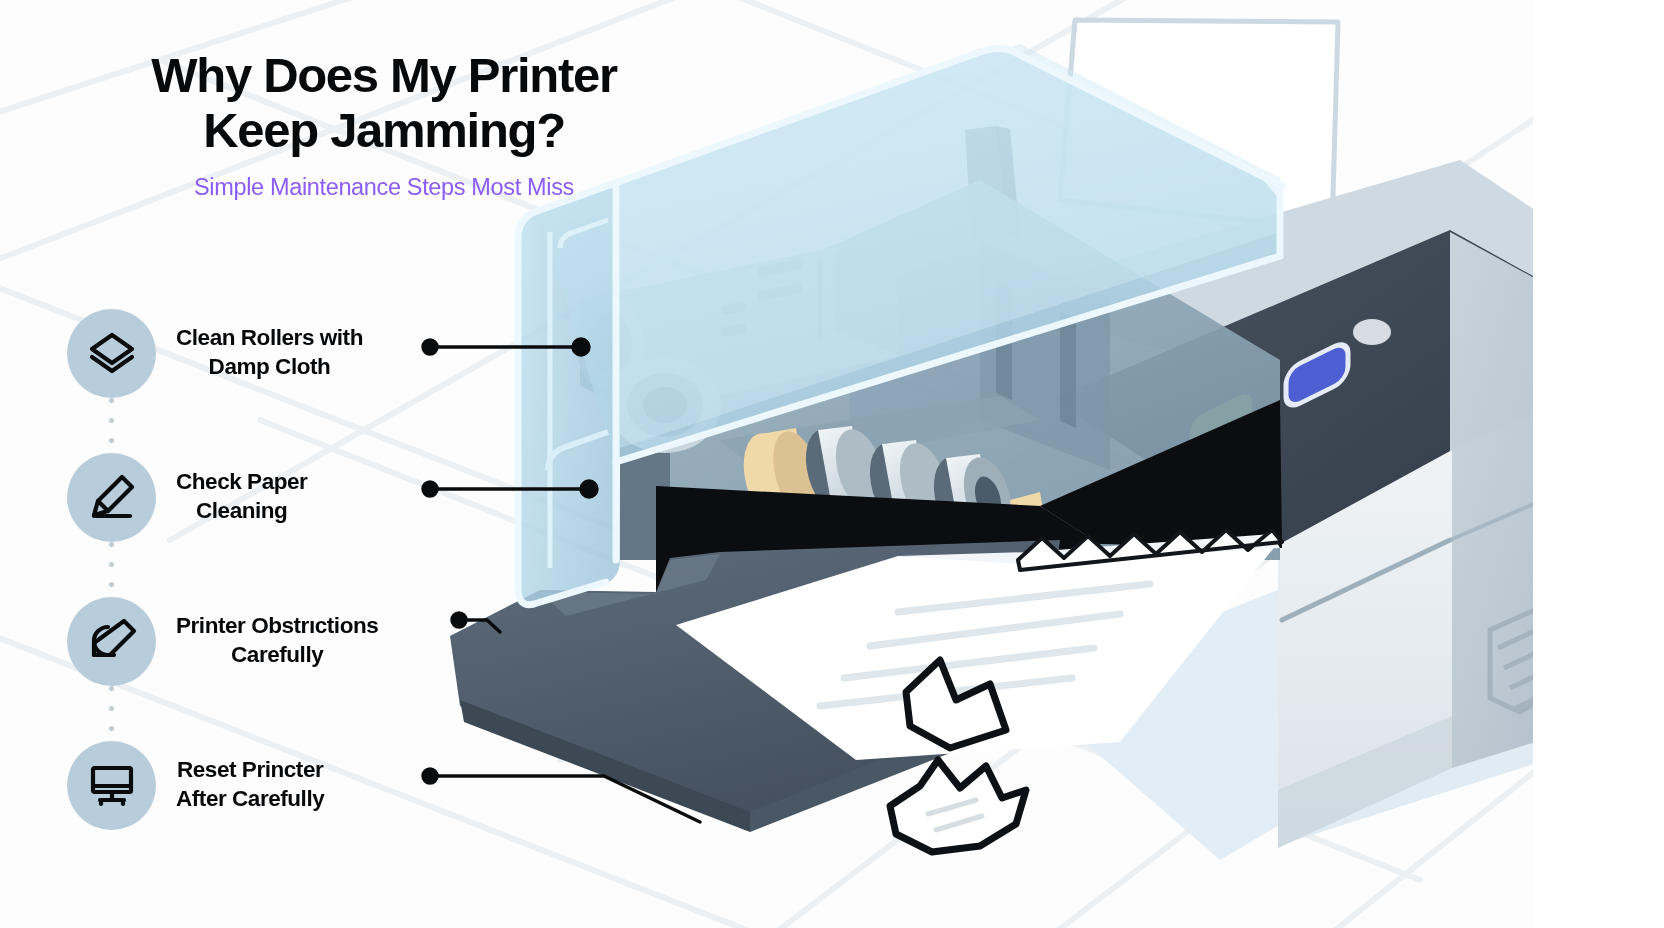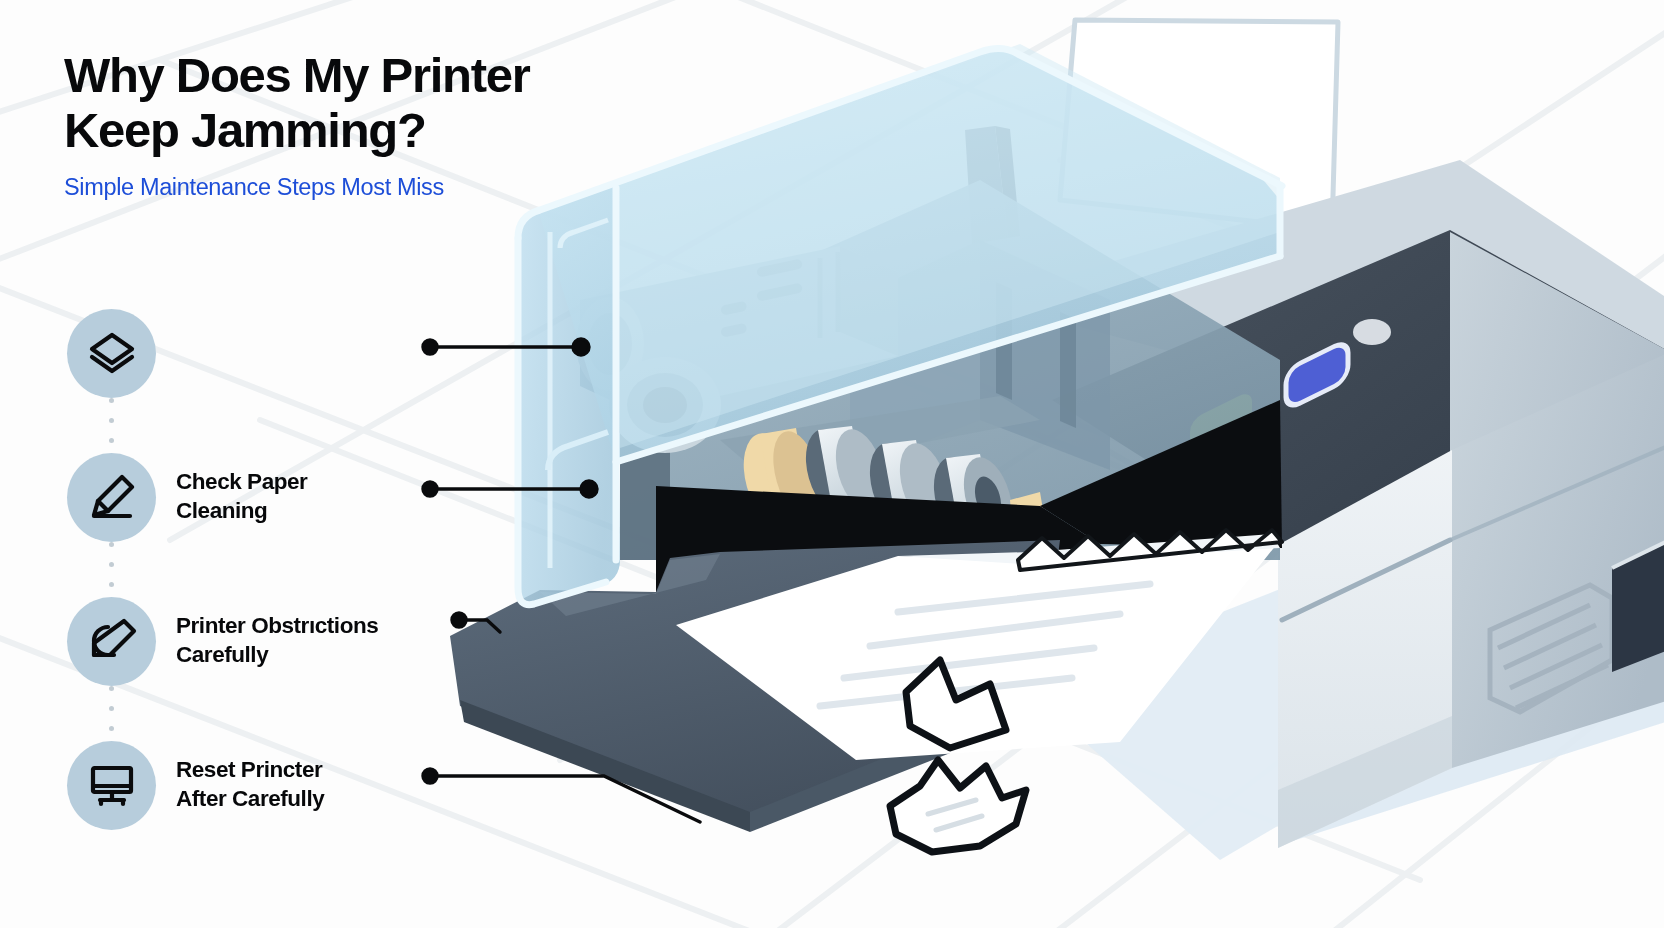--- a/index.html
+++ b/index.html
@@ -6,24 +6,25 @@
   * { box-sizing: border-box; margin: 0; padding: 0; }
   html, body {
     width: 1664px;
     height: 928px;
     overflow: hidden;
     background: #ffffff;
     font-family: "Liberation Sans", sans-serif;
   }
   #canvas {
     position: relative;
-    width: 1664px;
+    width: 1533px;
     height: 928px;
     background: #fdfdfd;
     overflow: hidden;
+    text-align: center;
   }
 
   
   #bg-grid {
     position: absolute;
     inset: 0;
     width: 1664px;
     height: 928px;
     z-index: 0;
   }
@@ -52,21 +53,21 @@
     font-weight: 700;
     letter-spacing: -1.3px;
     color: #08090b;
     white-space: pre-line;
   }
   #page-subtitle {
     margin-top: 16px;
     font-size: 23.5px;
     font-weight: 400;
     letter-spacing: -0.35px;
-    color: #1d4ed8;
+    color: #8b5cf6;
   }
 
   
   #steps-list {
     position: absolute;
     left: 67px;
     top: 308px;
     width: 400px;
     z-index: 6;
   }
@@ -388,20 +389,22 @@
 
     <div class="step-item">
       <div class="step-icon-circle">
         <svg width="52" height="52" viewBox="0 0 52 52">
           <g fill="none" stroke="#0a0b0d" stroke-width="4.2" stroke-linejoin="round" stroke-linecap="round">
             <path d="M26 8 L46 22 L26 36 L6 22 Z"></path>
             <path d="M6 30 L26 44 L46 30"></path>
           </g>
         </svg>
       </div>
+      <div class="step-label">Clean Rollers with
+Damp Cloth</div>
     </div>
     <div class="step-connector" style="top:90px">
       <i></i>
         <i></i>
         <i></i>
     </div>
 
     <div class="step-item">
       <div class="step-icon-circle">
         <svg width="52" height="52" viewBox="0 0 52 52">

